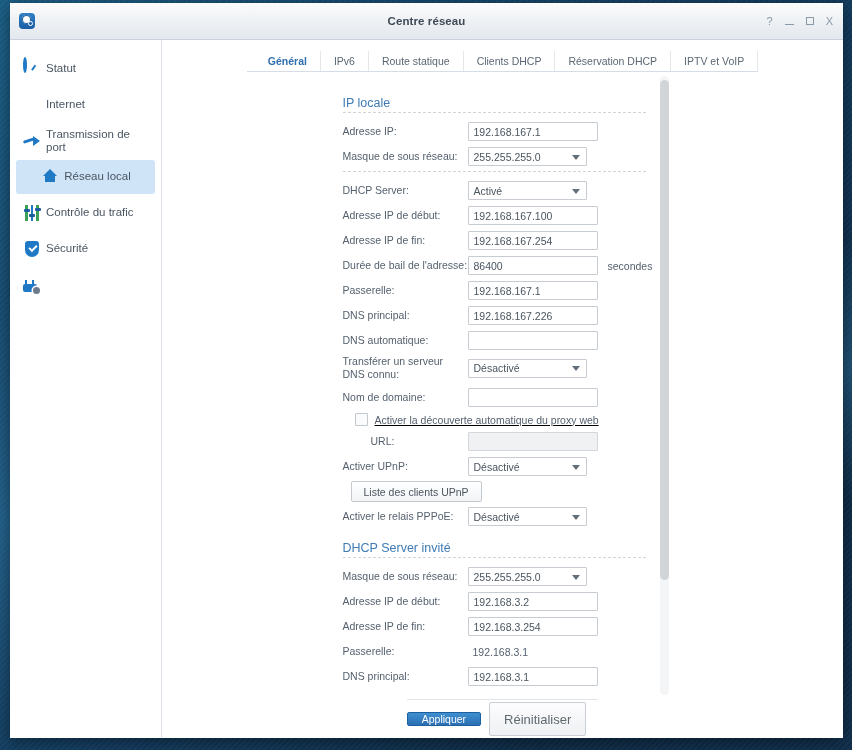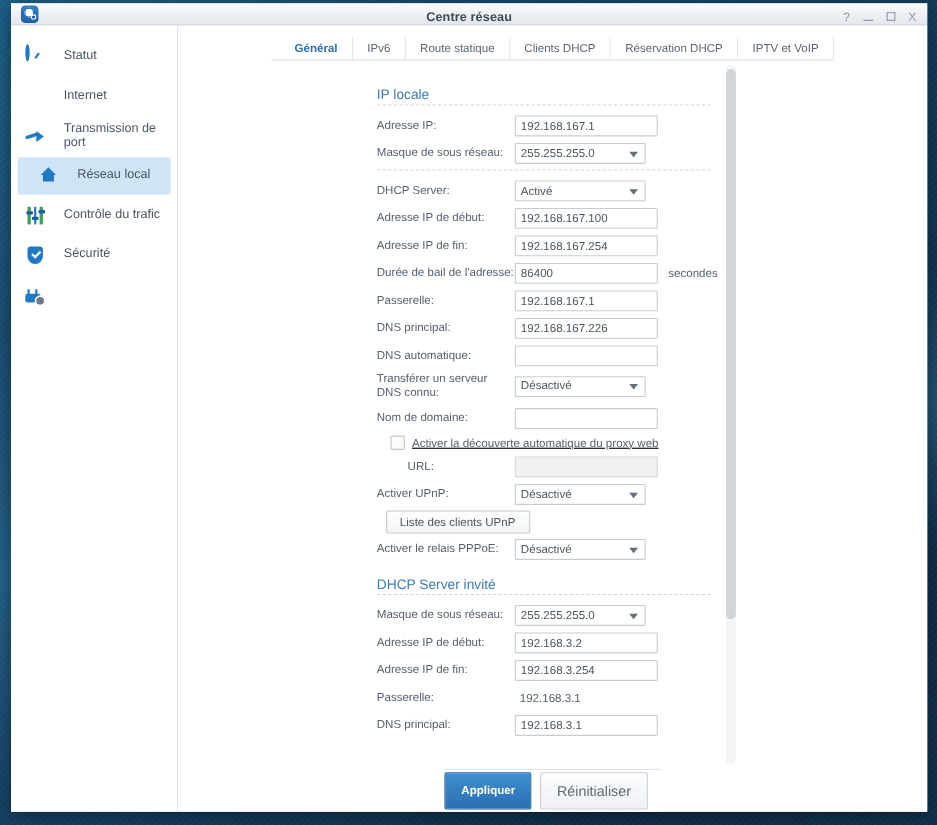--- a/index.html
+++ b/index.html
@@ -40,24 +40,24 @@
   .window {
     position: absolute;
     left: 10px; top: 3px;
     width: 833px; height: 735px;
     background: #ffffff;
     box-shadow: 0 3px 14px rgba(0,0,0,0.45);
     display: flex; flex-direction: column;
     overflow: hidden;
   }
   .titlebar {
-    height: 20px;
+    height: 37px;
     background: linear-gradient(to bottom, #fcfcfc 0%, #eef1f4 50%, #e3e8ee 100%);
     border-bottom: 1px solid #c9d2dc;
-    display: flex; align-items: flex-end;
+    display: flex; align-items: center;
     position: relative;
     flex: 0 0 auto;
   }
   .app-icon {
     width: 18px; height: 18px;
     margin-left: 8px;
     position: relative;
   }
   .app-icon .hex {
     position: absolute; left: 1px; top: 1px;
@@ -115,21 +115,21 @@
 
   .sidebar {
     width: 152px;
     background: #ffffff;
     border-right: 1px solid #dfe4ea;
     padding-top: 10px;
     flex: 0 0 auto;
   }
   .side-item {
     display: flex; align-items: center;
-    gap: 16px;
+    gap: 4px;
     height: 34px;
     margin: 2px 6px;
     padding: 0 6px;
     border-radius: 3px;
     font-size: 11.5px;
     color: #4a5663;
     cursor: default;
   }
   .side-item.multiline { height: 38px; }
   .side-item.active { background: #cfe4f7; justify-content: center; }
@@ -328,30 +328,29 @@
   .footer {
     height: 39px;
     border-top: 1px solid #e1e5ea;
     background: #fff;
     display: flex; align-items: center; justify-content: flex-end;
     padding-right: 12px;
     gap: 8px;
     flex: 0 0 auto;
   }
   .btn-primary {
-    height: 34px;
+    height: 14px;
     padding: 0 14px;
     border: 1px solid #1c5f9e;
     background: linear-gradient(to bottom, #3f8fd0, #2b6fb3);
     color: #fff;
     font-size: 10.5px;
     border-radius: 2px;
     display: inline-flex; align-items: center;
     cursor: default;
-    font-weight: bold;
   }
   .btn-secondary {
     height: 22px;
     padding: 16px 14px;
     border: 1px solid #c9cfd5;
     background: linear-gradient(to bottom, #fdfdfe, #eef0f3);
     color: #60696f;
     font-size: 13px;
     border-radius: 2px;
     display: inline-flex; align-items: center;

